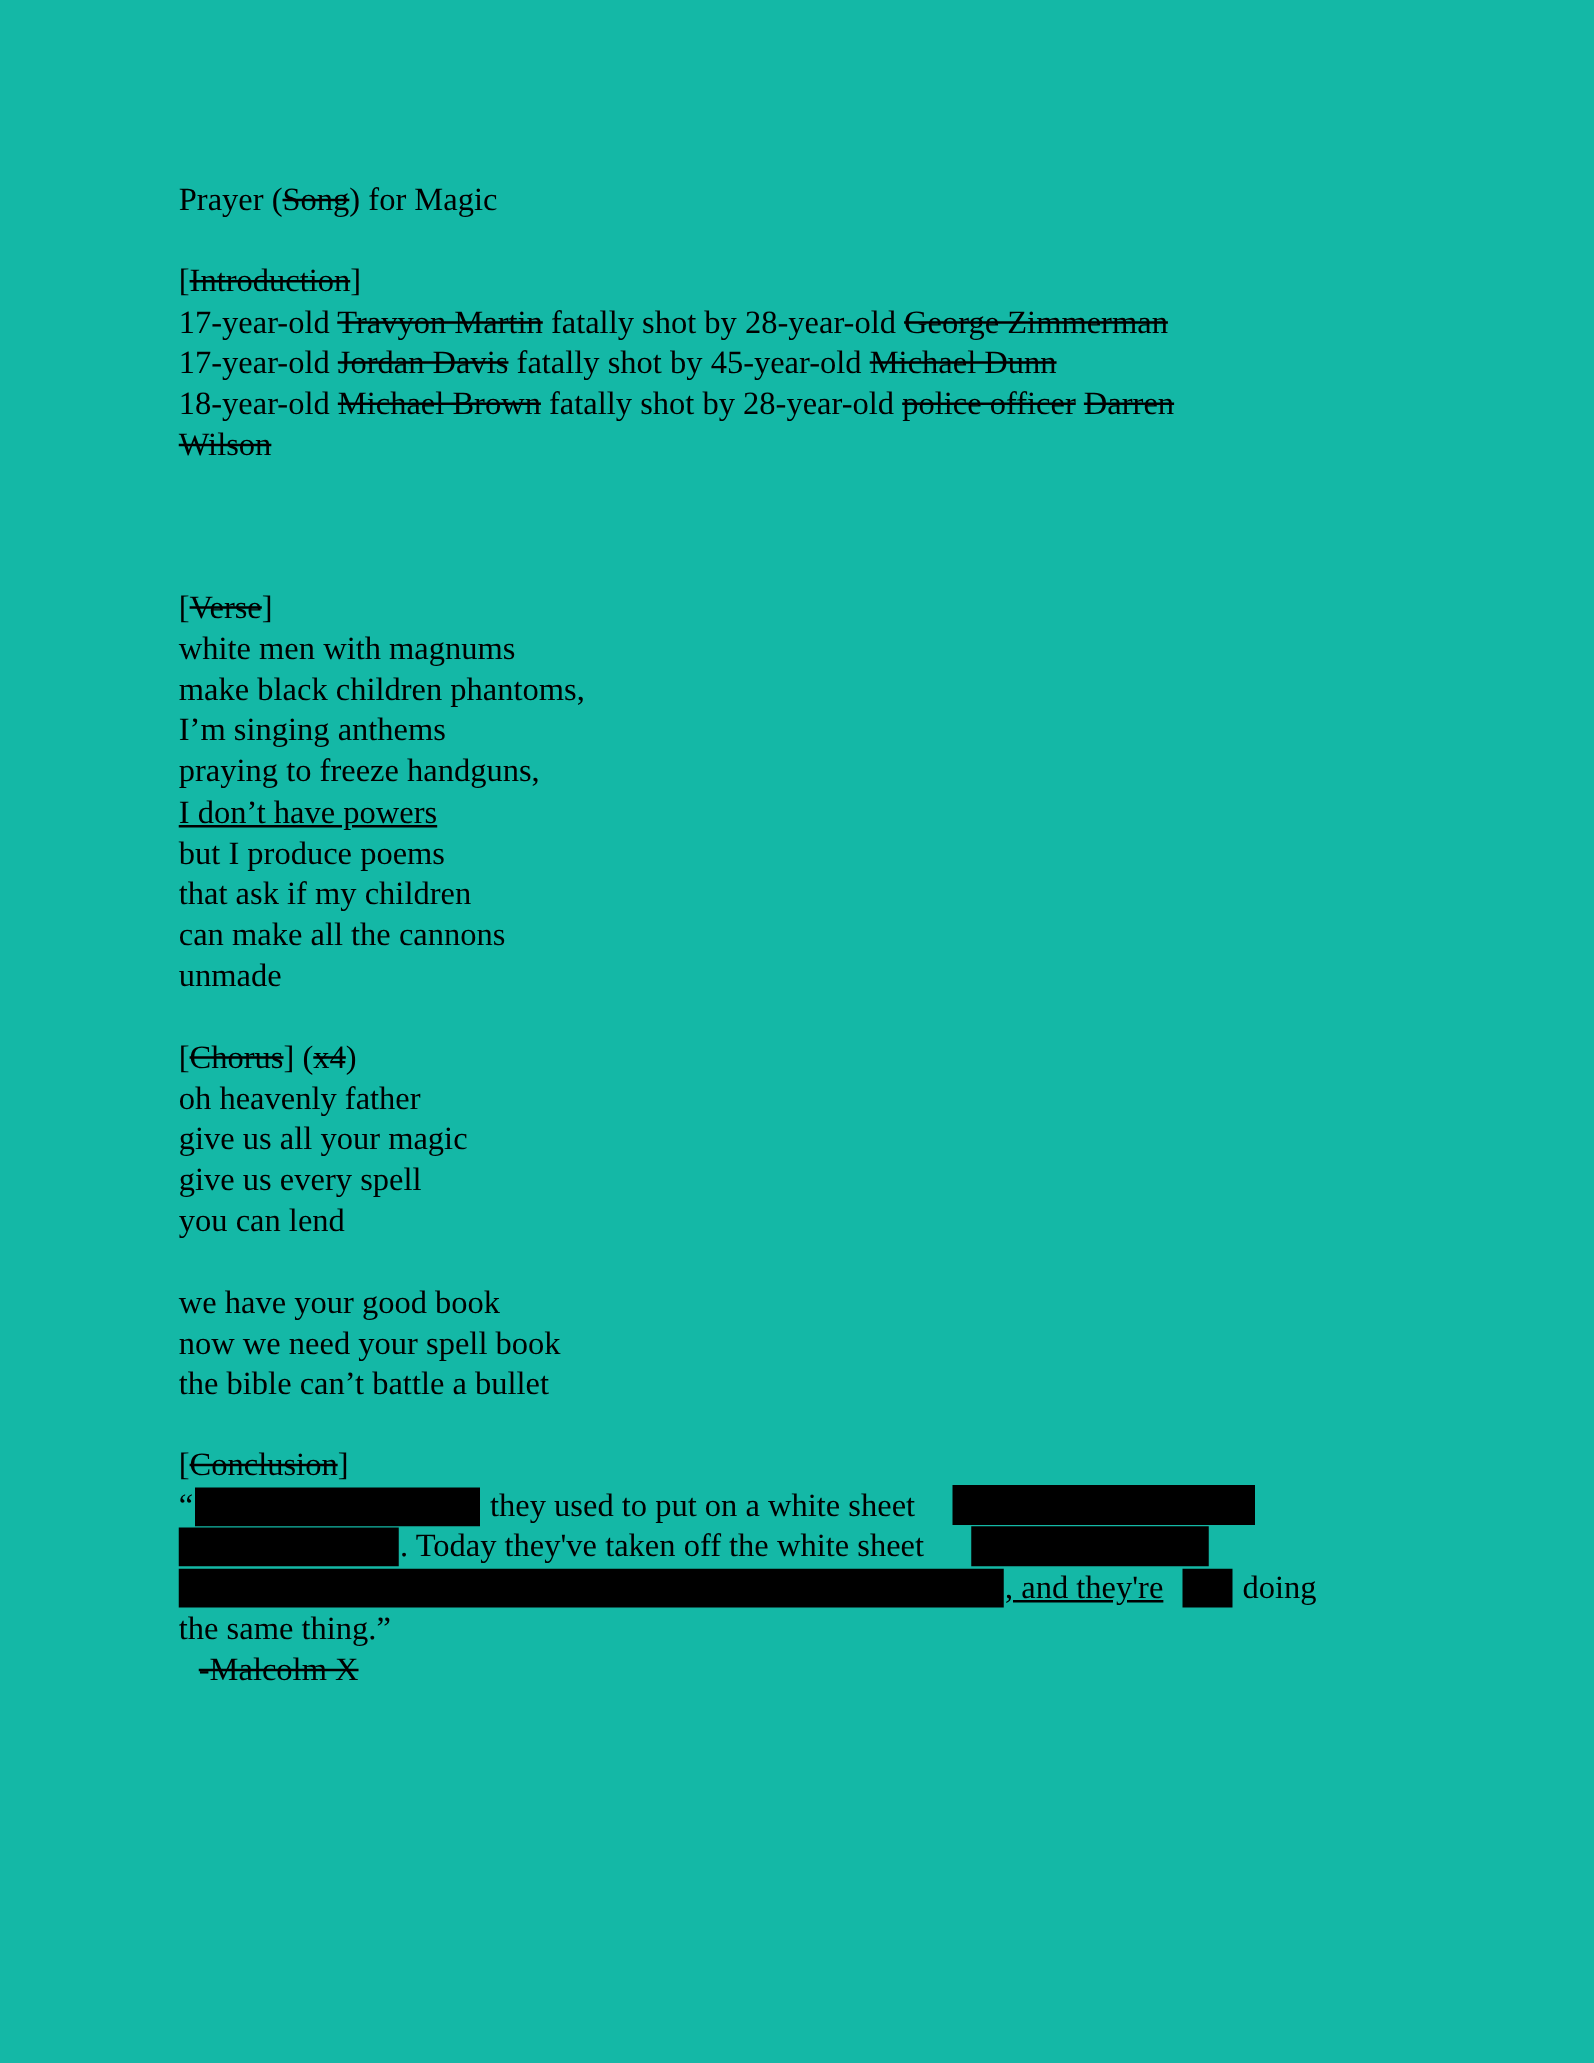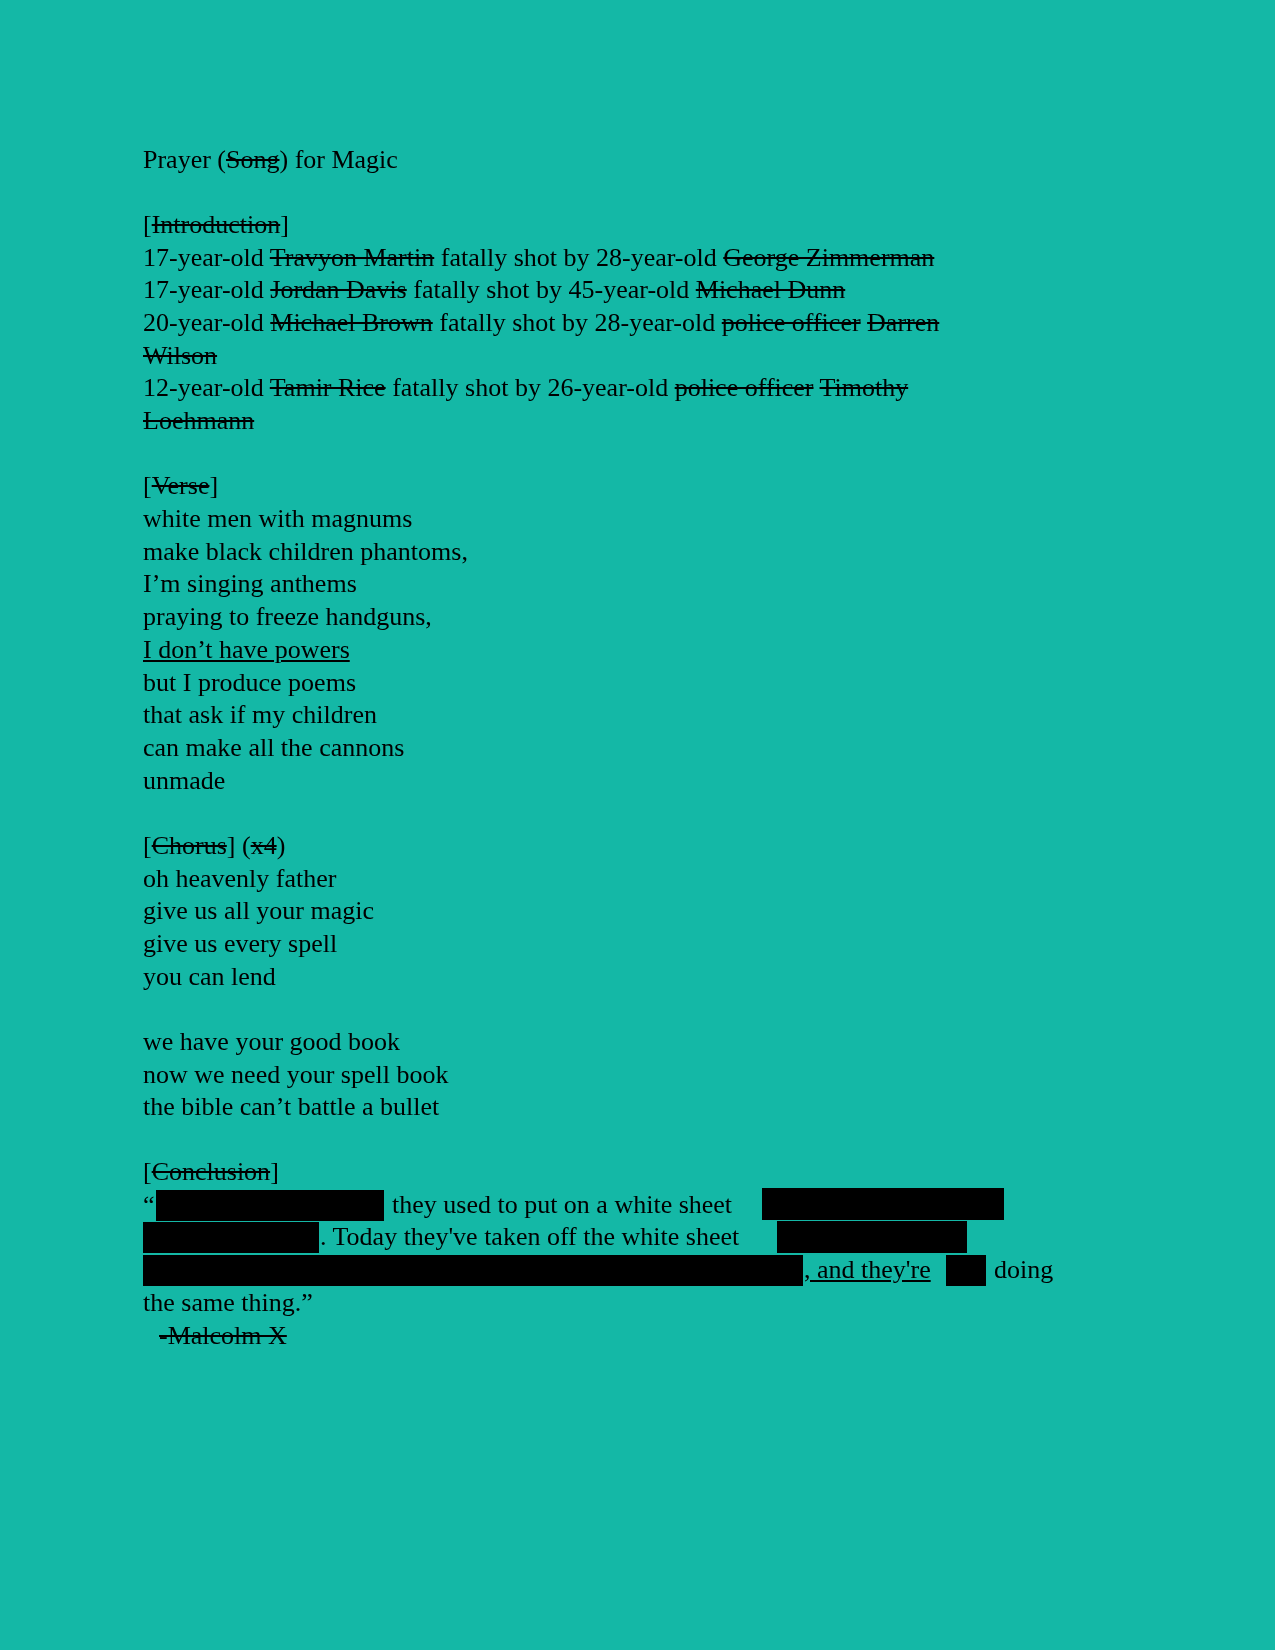--- a/index.html
+++ b/index.html
@@ -20,23 +20,22 @@
 <div class="page">
 
   <div class="line" style="top:144px;"><span>Prayer (</span><span class="strike">Song</span><span>) for Magic</span></div>
 
   <div class="line" style="top:209px;">[<span class="strike">Introduction</span>]</div>
 
   <div class="line" style="top:242px;"><span>17-year-old </span><span class="strike">Travyon Martin</span><span> fatally shot by 28-year-old </span><span class="strike">George Zimmerman</span></div>
 
   <div class="line" style="top:274px;"><span>17-year-old </span><span class="strike">Jordan Davis</span><span> fatally shot by 45-year-old </span><span class="strike">Michael Dunn</span></div>
 
-  <div class="line" style="top:307px; white-space:normal; width:870px;"><span>20-year-old </span><span class="strike">Michael Brown</span><span> fatally shot by 28-year-old </span><span class="strike">police officer</span> <span class="strike">Darren Wilson</span></div>
+  <div class="line" style="top:307px; white-space:normal; width:870px;"><span>18-year-old </span><span class="strike">Michael Brown</span><span> fatally shot by 28-year-old </span><span class="strike">police officer</span> <span class="strike">Darren Wilson</span></div>
 
-  <div class="line" style="top:372px; white-space:normal; width:840px;"><span>12-year-old </span><span class="strike">Tamir Rice</span><span> fatally shot by 26-year-old </span><span class="strike">police officer</span> <span class="strike">Timothy Loehmann</span></div>
 
   <div class="line" style="top:470px;">[<span class="strike">Verse</span>]</div>
   <div class="line" style="top:503px;">white men with magnums</div>
   <div class="line" style="top:536px;">make black children phantoms,</div>
   <div class="line" style="top:568px;">I’m singing anthems</div>
   <div class="line" style="top:601px;">praying to freeze handguns,</div>
   <div class="line" style="top:634px;text-decoration:underline;">I don’t have powers</div>
   <div class="line" style="top:667px;">but I produce poems</div>
   <div class="line" style="top:699px;">that ask if my children</div>
   <div class="line" style="top:732px;">can make all the cannons</div>

